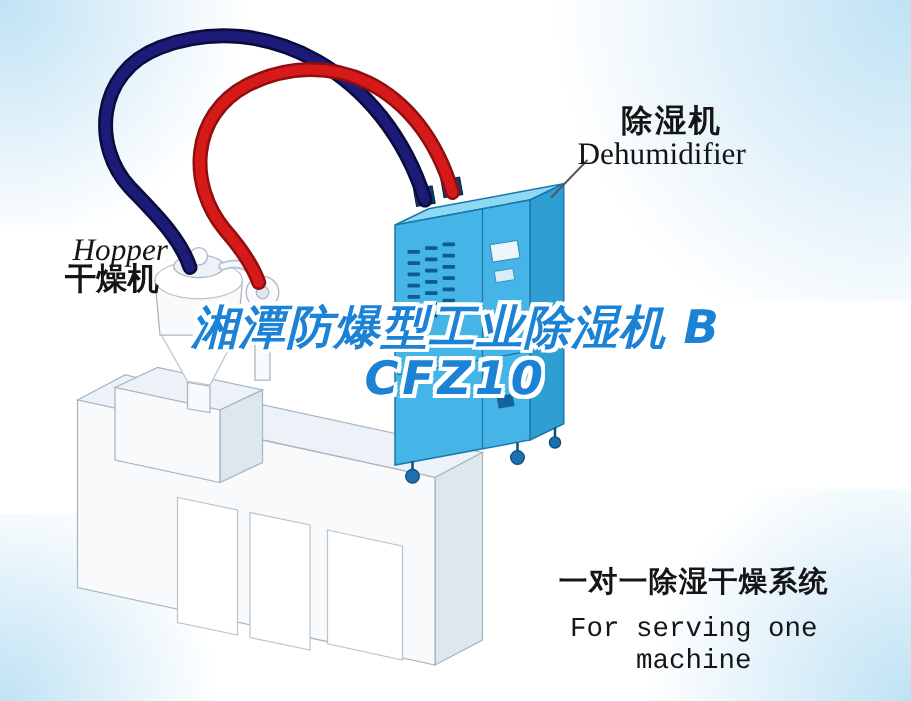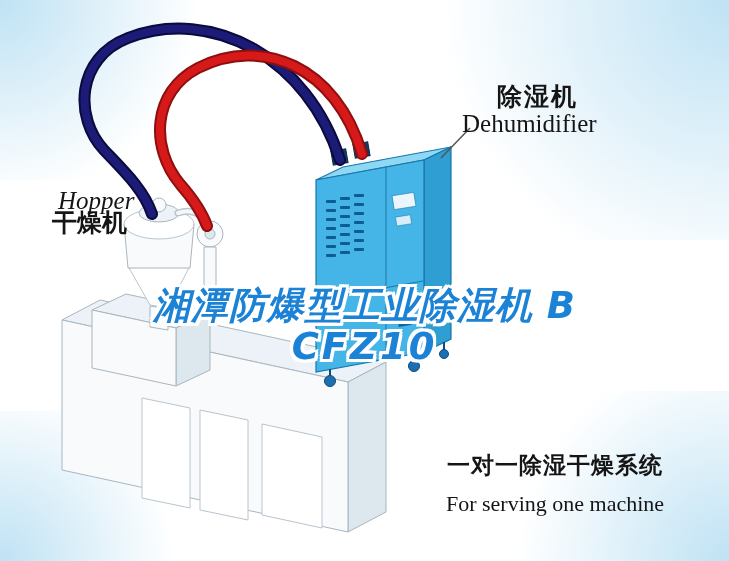--- a/index.html
+++ b/index.html
@@ -57,34 +57,34 @@
     font-family:"DejaVu Sans","Liberation Sans",sans-serif;}
   .label-en{position:absolute;z-index:4;font-size:25px;color:var(--text-dark);
     font-family:"Liberation Serif","DejaVu Serif",serif;}
   .hopper-cn{left:52px;top:174px;margin-top:32px;}
   .hopper-en{left:58px;top:187px;font-style:italic;}
   .dehum-cn{left:497px;top:80px;letter-spacing:2px;}
   .dehum-en{left:462px;top:110px;}
 
   .title{position:absolute;left:0;top:242px;width:100%;text-align:center;z-index:6;
     font-weight:bold;font-style:italic;color:var(--title-blue);
-    font-family:"DejaVu Sans","Liberation Sans",sans-serif;margin-top:44px;}
+    font-family:"DejaVu Sans","Liberation Sans",sans-serif;}
   .title div{line-height:1.1;}
   .title-line1{font-size:37px;letter-spacing:1px;}
   .title-line2{font-size:37px;letter-spacing:3px;}
   .outline-white{text-shadow:
     -3px -3px 0 #fff, 3px -3px 0 #fff, -3px 3px 0 #fff, 3px 3px 0 #fff,
     0 -3px 0 #fff, 0 3px 0 #fff, -3px 0 0 #fff, 3px 0 0 #fff,
     -2px -3px 0 #fff, 2px 3px 0 #fff;}
 
   .caption{position:absolute;left:412px;top:450px;width:286px;text-align:center;z-index:5;}
   .caption-cn{font-weight:bold;font-size:23px;letter-spacing:1px;color:var(--text-dark);
     font-family:"DejaVu Sans","Liberation Sans",sans-serif;}
   .caption-en{margin-top:10px;font-size:22px;color:var(--text-dark);
-    font-family:Liberation Serif, serif;}
+    font-family:Liberation Mono, monospace;}
 </style>
 </head>
 <body>
 
 <div class="stage">
 
   <div class="corner corner-tl"></div>
   <div class="corner corner-tr"></div>
   <div class="corner corner-bl"></div>
   <div class="corner corner-br"></div>

